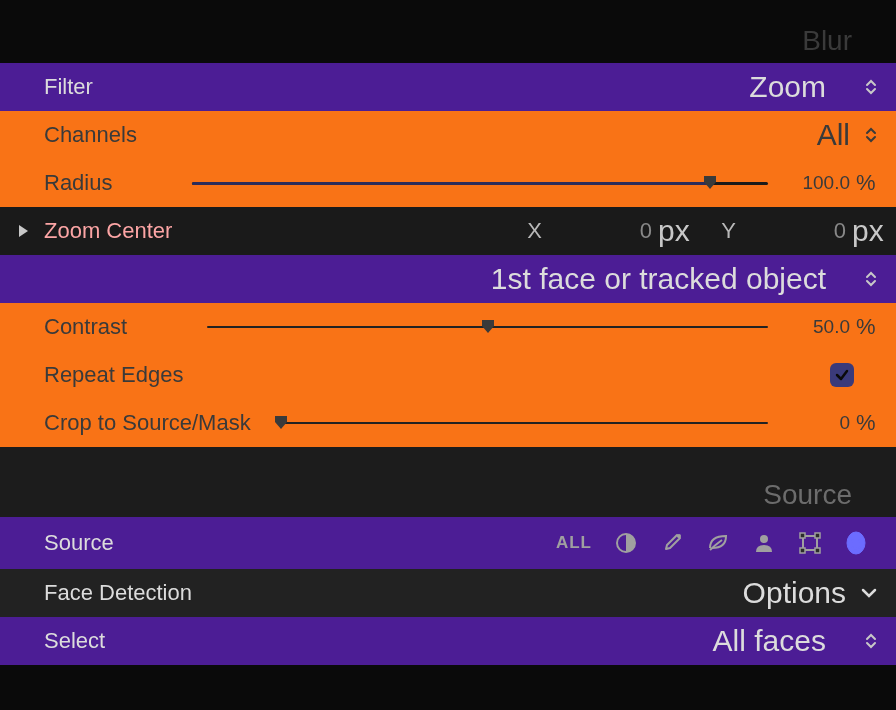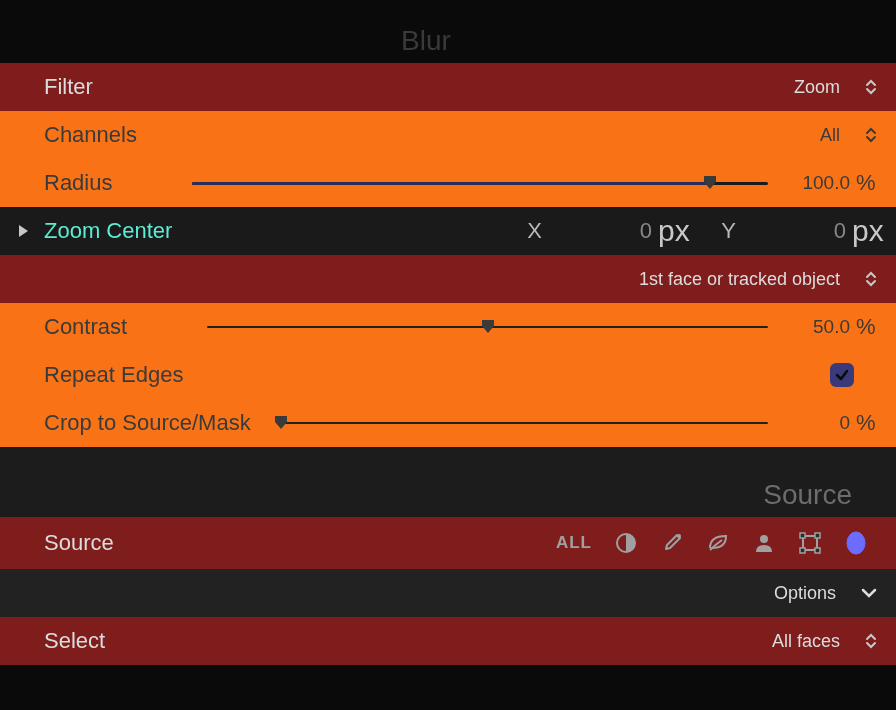--- a/index.html
+++ b/index.html
@@ -9,44 +9,44 @@
     background: #0a0a0a;
     font-family: -apple-system, BlinkMacSystemFont, "Helvetica Neue", Arial, sans-serif;
     color: #d8d8d8;
     overflow: hidden;
   }
   .panel { width: 100%; height: 100%; }
   .section-header {
     height: 63px;
     display: flex;
     align-items: flex-end;
-    justify-content: center;
+    justify-content: flex-end;
     padding: 0 44px 6px 0;
     font-size: 28px;
     color: #3a3a3a;
     font-weight: 400;
   }
   .row {
     height: 48px;
     width: 100%;
     display: flex;
     align-items: center;
     padding: 0 16px 0 44px;
     position: relative;
   }
-  .row.bright { background: #7f1d1d; }
+  .row.bright { background: #4c1d95; gap: 24px; }
   .row.dim { background: #f97316; }
   .row.mid { background: #1a1a1a; }
   .label { font-size: 22px; color: #3a3a3a; flex: 0 0 auto; }
   .row.bright .label { color: #dcdcdc; }
   .row-spacer { flex: 1 1 auto; }
   .value {
-    font-size: 18px;
+    font-size: 30px;
     color: #dcdcdc;
-    margin-right: 18px;
+    margin-right: 8px;
     text-align: right;
   }
   .value.dim { color: #3a3a3a; }
   .updown {
     display: inline-flex;
     flex-direction: column;
     justify-content: center;
     align-items: center;
     width: 18px;
     height: 20px;
@@ -224,21 +224,21 @@
     <span class="num">100.0</span>
     <span class="unit">%</span>
   </div>
 
   <div class="row mid">
     <span class="disclosure">
       <svg width="12" height="14" viewBox="0 0 12 14">
           <path d="M2 1 L11 7 L2 13 Z" fill="#c8c8c8"></path>
         </svg>
     </span>
-    <span class="label" style="color:#5eead4;">Zoom Center</span>
+    <span class="label" style="color:#fca5a5;">Zoom Center</span>
     <div class="xy-group">
       <span class="xy-label">X</span>
       <span class="xy-num">0</span>
       <span class="xy-unit">px</span>
       <span class="xy-label">Y</span>
       <span class="xy-num">0</span>
       <span class="xy-unit">px</span>
     </div>
   </div>
 
@@ -341,20 +341,21 @@
             <ellipse cx="12" cy="12" rx="9" ry="11" fill="#6c6cff"></ellipse>
             <circle cx="8.5" cy="10" r="1.4" fill="#2b2b2b"></circle>
             <circle cx="15.5" cy="10" r="1.4" fill="#2b2b2b"></circle>
             <path d="M8 16 Q12 19 16 16" stroke="#2b2b2b" stroke-width="1.6" fill="none" stroke-linecap="round"></path>
           </svg>
       </span>
     </div>
   </div>
 
   <div class="row mid" style="background:#222;">
+    <span class="label" style="color:#dcdcdc;">Face Detection</span>
     <span class="row-spacer"></span>
     <span class="value">Options</span>
     <span class="chev-down">
       <svg width="16" height="10" viewBox="0 0 16 10">
           <path d="M2 2 L8 8 L14 2" stroke="#dcdcdc" stroke-width="2.5" fill="none" stroke-linecap="round"></path>
         </svg>
     </span>
   </div>
 
   <div class="row bright">

